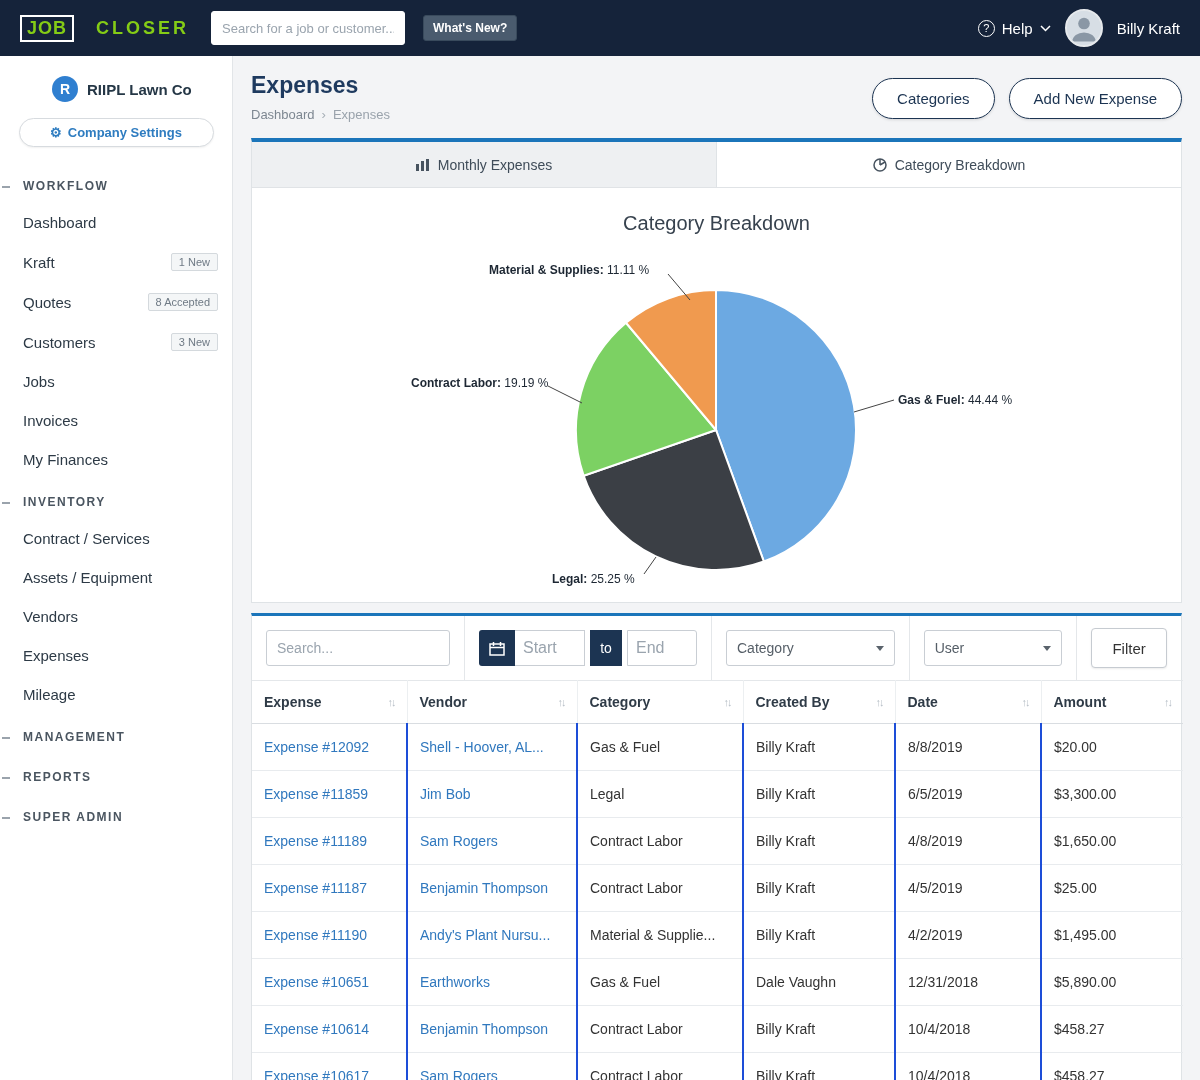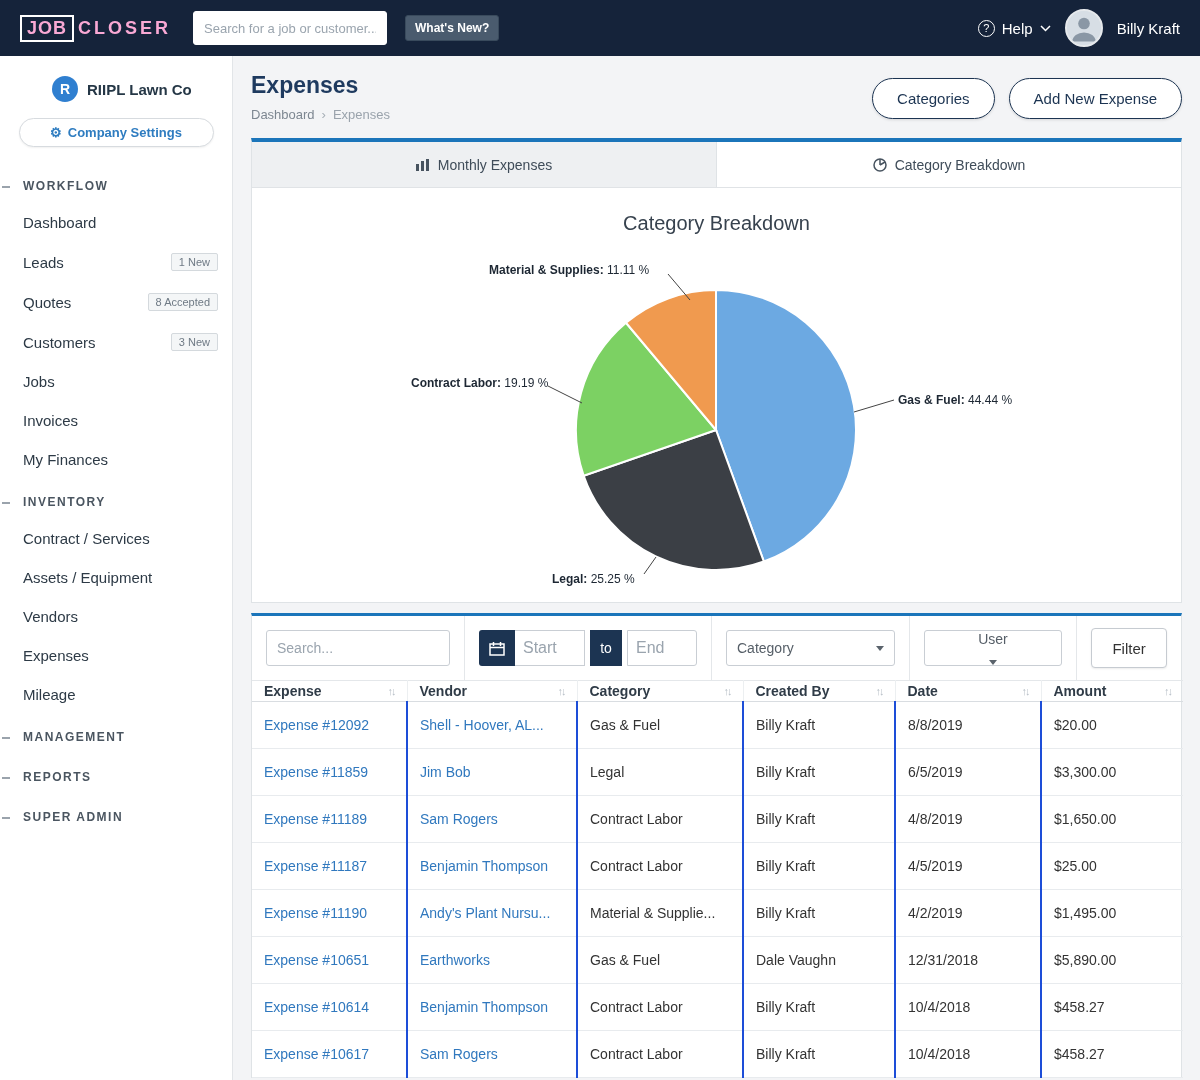--- a/index.html
+++ b/index.html
@@ -9,21 +9,21 @@
     --link:#3078BE;
     --border:#DFE3E6;
     --text:#333A42;
   }
   *{box-sizing:border-box;margin:0;padding:0;}
   html,body{width:1200px;height:1080px;overflow:hidden;}
   body{font-family:"Liberation Sans",sans-serif;background:#F3F4F6;color:var(--text);}
 
   
   .topbar{height:56px;background:var(--topbar);display:flex;align-items:center;padding:0 20px;gap:18px;}
-  .logo{display:flex;align-items:center;color:#f9a8d4;margin-right:4px;}
+  .logo{display:flex;align-items:center;color:#84cc16;margin-right:4px;gap:18px;}
   .logo .logo-job{font-weight:bold;font-size:18px;border:2px solid #fff;padding:1px 5px;letter-spacing:1px;}
   .logo .logo-closer{font-size:18px;letter-spacing:3px;margin-left:4px;font-weight:bold;}
   .top-search{width:194px;height:34px;border:1px solid #fff;border-radius:3px;padding:0 10px;font-size:13px;color:#333;outline:none;font-family:"Liberation Sans",sans-serif;}
   .top-search::placeholder{color:#9AA4AE;}
   .whats-new{background:#4A5B6E;border:1px solid #394A5C;color:#fff;font-size:12px;font-weight:bold;border-radius:3px;padding:5px 9px;cursor:pointer;font-family:"Liberation Sans",sans-serif;}
   .top-right{margin-left:auto;display:flex;align-items:center;gap:14px;}
   .help-wrap{display:flex;align-items:center;gap:7px;color:#fff;font-size:15px;cursor:pointer;}
   .qmark{width:17px;height:17px;border:1px solid #fff;border-radius:50%;font-size:11px;display:flex;align-items:center;justify-content:center;}
   .avatar{width:38px;height:38px;border-radius:50%;overflow:hidden;border:2px solid #E6E9EC;background:#D7DEE5;flex:0 0 auto;}
   .user-name{color:#fff;font-size:15px;}
@@ -77,26 +77,26 @@
   .filter-row{display:flex;align-items:center;height:64px;padding:0 14px;}
   .f-search{width:184px;height:36px;border:1px solid #C9CED4;border-radius:3px;padding:0 10px;font-size:14px;outline:none;color:#444;font-family:"Liberation Sans",sans-serif;}
   .f-search::placeholder,.date-input::placeholder{color:#9AA4AE;}
   .vdiv{width:1px;height:64px;background:#E4E7EA;margin:0 14px;flex:0 0 auto;}
   .date-group{display:flex;align-items:center;}
   .cal-btn{width:36px;height:36px;background:var(--navy);border:none;border-radius:3px 0 0 3px;display:flex;align-items:center;justify-content:center;cursor:pointer;}
   .date-input{width:70px;height:36px;border:1px solid #C9CED4;border-left:none;padding:0 8px;font-size:16px;outline:none;font-family:"Liberation Sans",sans-serif;}
   .to-box{width:32px;height:36px;background:var(--navy);color:#fff;font-size:14px;display:flex;align-items:center;justify-content:center;margin:0 5px;}
   .select-box{height:36px;border:1px solid #C9CED4;border-radius:3px;background:#fff;display:flex;align-items:center;justify-content:space-between;padding:0 10px;font-size:14px;color:#555E67;cursor:pointer;}
   .sel-category{width:173px;}
-  .sel-user{width:142px;flex-direction:column;}
+  .sel-user{width:142px;}
   .caret{width:0;height:0;border-left:4px solid transparent;border-right:4px solid transparent;border-top:5px solid #5A636C;}
   .filter-btn{margin-left:auto;width:78px;height:40px;background:#fff;border:1px solid #C6CBD1;border-radius:4px;font-size:15px;color:#333;cursor:pointer;box-shadow:0 1px 2px rgba(0,0,0,0.08);font-family:"Liberation Sans",sans-serif;}
 
   table{width:100%;border-collapse:collapse;table-layout:fixed;}
-  th{ text-align:right;font-size:14px;font-weight:bold;color:#2F3B47;padding:2px 12px;border-top:1px solid #E4E7EA;border-bottom:1px solid #D9DDE1;border-right:1px solid #ECEFF1;cursor:pointer;}
+  th{ text-align:right;font-size:14px;font-weight:bold;color:#2F3B47;padding:13px 12px;border-top:1px solid #E4E7EA;border-bottom:1px solid #D9DDE1;border-right:1px solid #ECEFF1;cursor:pointer;}
   th:last-child{border-right:none;}
   .th-inner{display:flex;align-items:center;}
   .sort-icon{margin-left:auto;font-size:11px;color:#B6BEC6;letter-spacing:-2px;}
   td{font-size:14px;color:#333;padding:15px 12px;border-bottom:1px solid #E8EBEE;border-right:2px solid #1d4ed8;white-space:nowrap;overflow:hidden;}
   td:last-child{border-right:none;}
   .cell-link{color:var(--link);text-decoration:none;cursor:pointer;}
   th:nth-child(1),td:nth-child(1){width:155px;}
   th:nth-child(2),td:nth-child(2){width:170px;}
   th:nth-child(3),td:nth-child(3){width:166px;}
   th:nth-child(4),td:nth-child(4){width:152px;}
@@ -142,21 +142,21 @@
     <div class="settings-pill">
       <span class="gear">⚙</span>
       <span>Company Settings</span>
     </div>
     <nav class="side-nav">
         <div class="side-section"><span class="section-dash"></span><span>WORKFLOW</span></div>
         <div class="side-item">
           <span>Dashboard</span>
         </div>
         <div class="side-item">
-          <span>Leads</span>
+          <span>Kraft</span>
           <span class="side-badge">1 New</span>
         </div>
         <div class="side-item">
           <span>Quotes</span>
           <span class="side-badge">8 Accepted</span>
         </div>
         <div class="side-item">
           <span>Customers</span>
           <span class="side-badge">3 New</span>
         </div>

